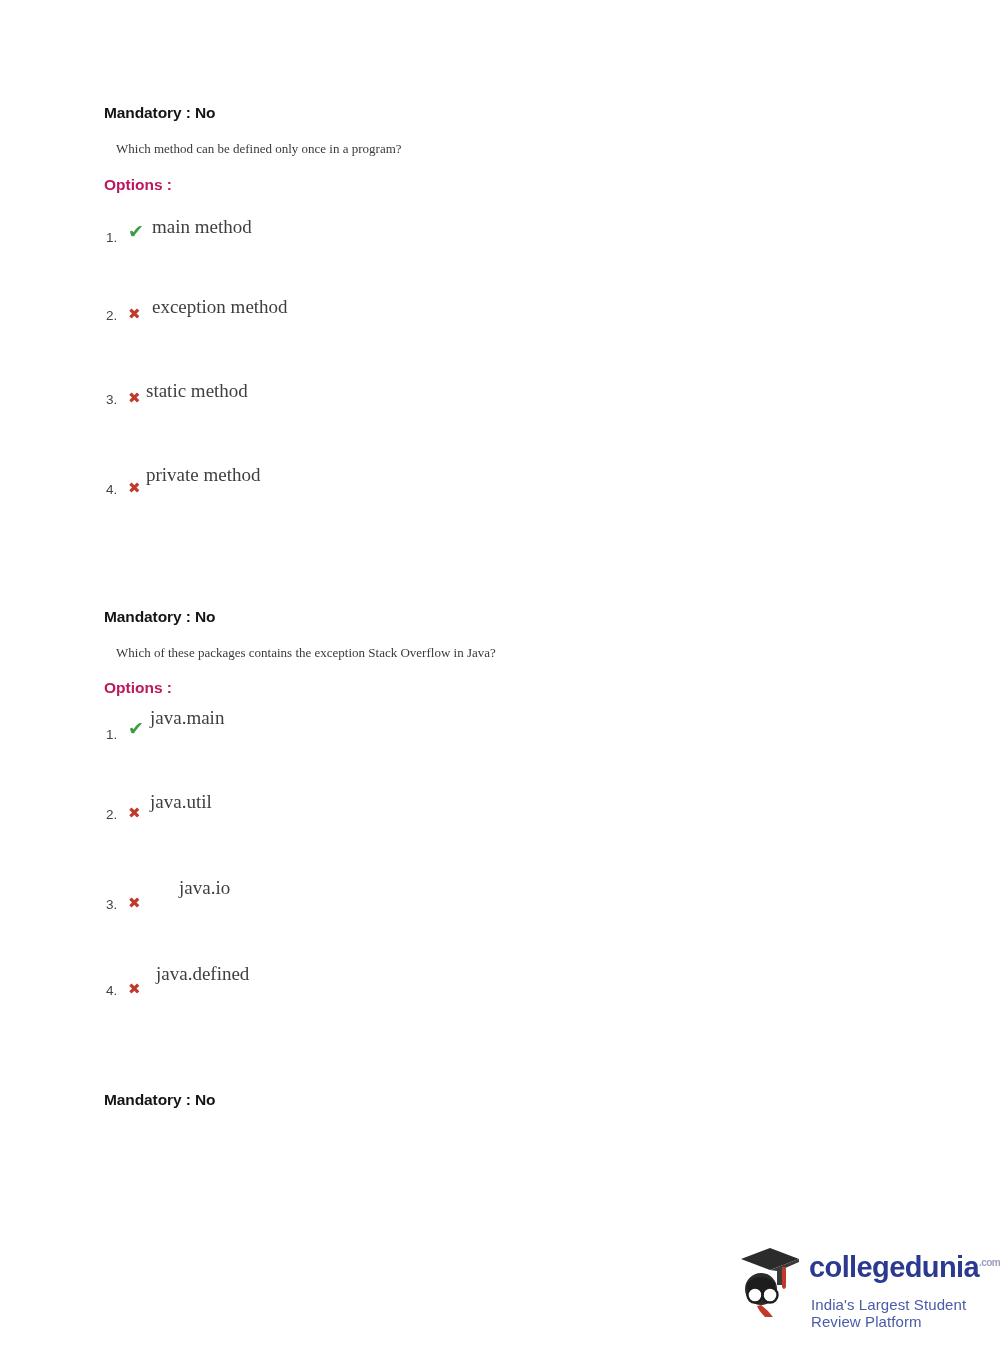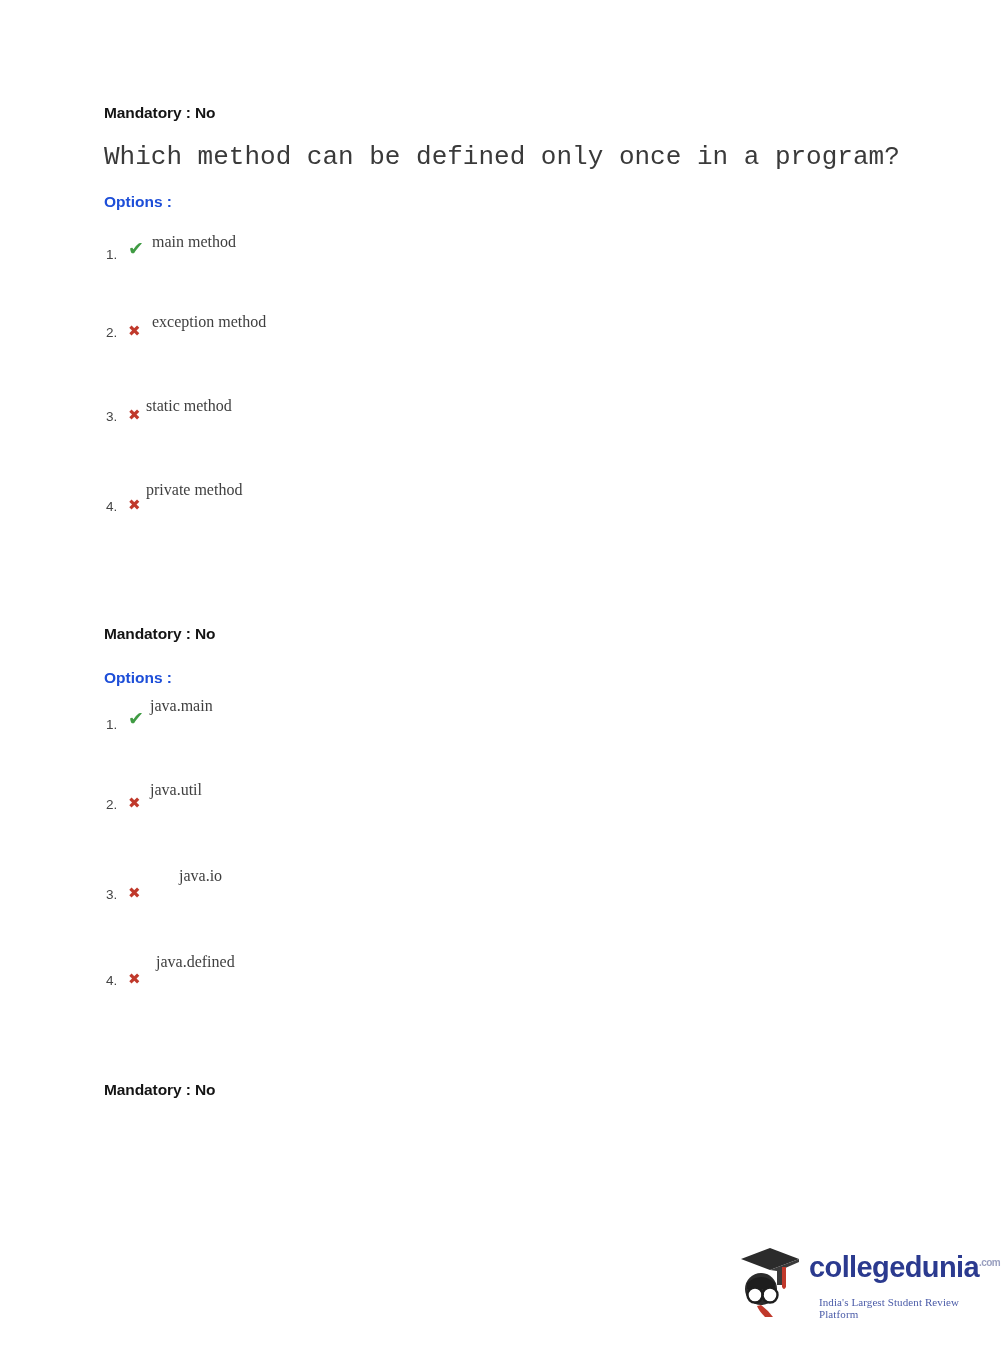--- a/index.html
+++ b/index.html
@@ -30,33 +30,33 @@
   }
   .meta-line {
     font-family: "Liberation Sans", sans-serif;
     font-weight: bold;
     font-size: 15.5px;
     color: #141414;
     line-height: 34px;
     letter-spacing: -0.1px;
   }
   .question-text {
-    font-family: Liberation Mono, monospace;
-    font-size: 26px;
+    font-family: Liberation Serif, serif;
+    font-size: 13px;
     color: #3a3a3a;
     line-height: 1.35;
     margin-top: 10px;
     margin-bottom: 4px;
-    margin-left: 0;
+    margin-left: 12px;
   }
   .options-label {
     font-family: "Liberation Sans", sans-serif;
     font-weight: bold;
     font-size: 15.5px;
-    color: #1d4ed8;
+    color: #be185d;
     margin-top: 18px;
     margin-bottom: 2px;
   }
   .option-row {
     position: relative;
     height: 84px;
   }
   .opt-num {
     position: absolute;
     left: 2px;
@@ -74,21 +74,21 @@
     color: #3f9b43;
     font-size: 19px;
   }
   .mark-wrong {
     color: #c0392b;
     font-size: 15px;
   }
   .opt-text {
     position: absolute;
     font-family: "Liberation Serif", serif;
-    font-size: 16px;
+    font-size: 19px;
     color: #3f3f3f;
     white-space: nowrap;
   }
   .spacer-lg { height: 78px; }
   .spacer-md { height: 62px; }
 
   
   .logo {
     position: absolute;
     left: 737px;
@@ -108,25 +108,24 @@
   }
   .logo-text .com {
     font-size: 10px;
     color: #9aa0c0;
     vertical-align: super;
   }
   .logo-tag {
     position: absolute;
     left: 74px;
     top: 53px;
-    font-family: Liberation Serif, serif;
-    font-size: 11px;
+    font-family: Liberation Sans, sans-serif;
+    font-size: 15px;
     color: #4a5ba8;
     letter-spacing: 0.1px;
-    margin-left: 8px;
   }
   .logo-mark {
     position: absolute;
     left: 0; top: 2px;
     width: 66px; height: 72px;
   }
 </style>
 </head>
 <body>
 
@@ -160,20 +159,21 @@
         <span class="opt-num" style="top:30px;">4.</span>
         <span class="opt-mark mark-wrong" style="top:28px;">✖</span>
         <span class="opt-text" style="left:42px; top:12px;">private method</span>
       </div>
     </div>
 
     <div class="spacer-lg"></div>
 
     <div>
       <div class="meta-line">Mandatory : No</div>
+      <div class="question-text">Which of these packages contains the exception Stack Overflow in Java?</div>
       <div class="options-label">Options :</div>
 
       <div class="option-row" style="height:82px;">
         <span class="opt-num" style="top:28px;">1.</span>
         <span class="opt-mark mark-correct" style="top:20px;">✔</span>
         <span class="opt-text" style="left:46px; top:8px;">java.main</span>
       </div>
 
       <div class="option-row" style="height:84px;">
         <span class="opt-num" style="top:26px;">2.</span>

